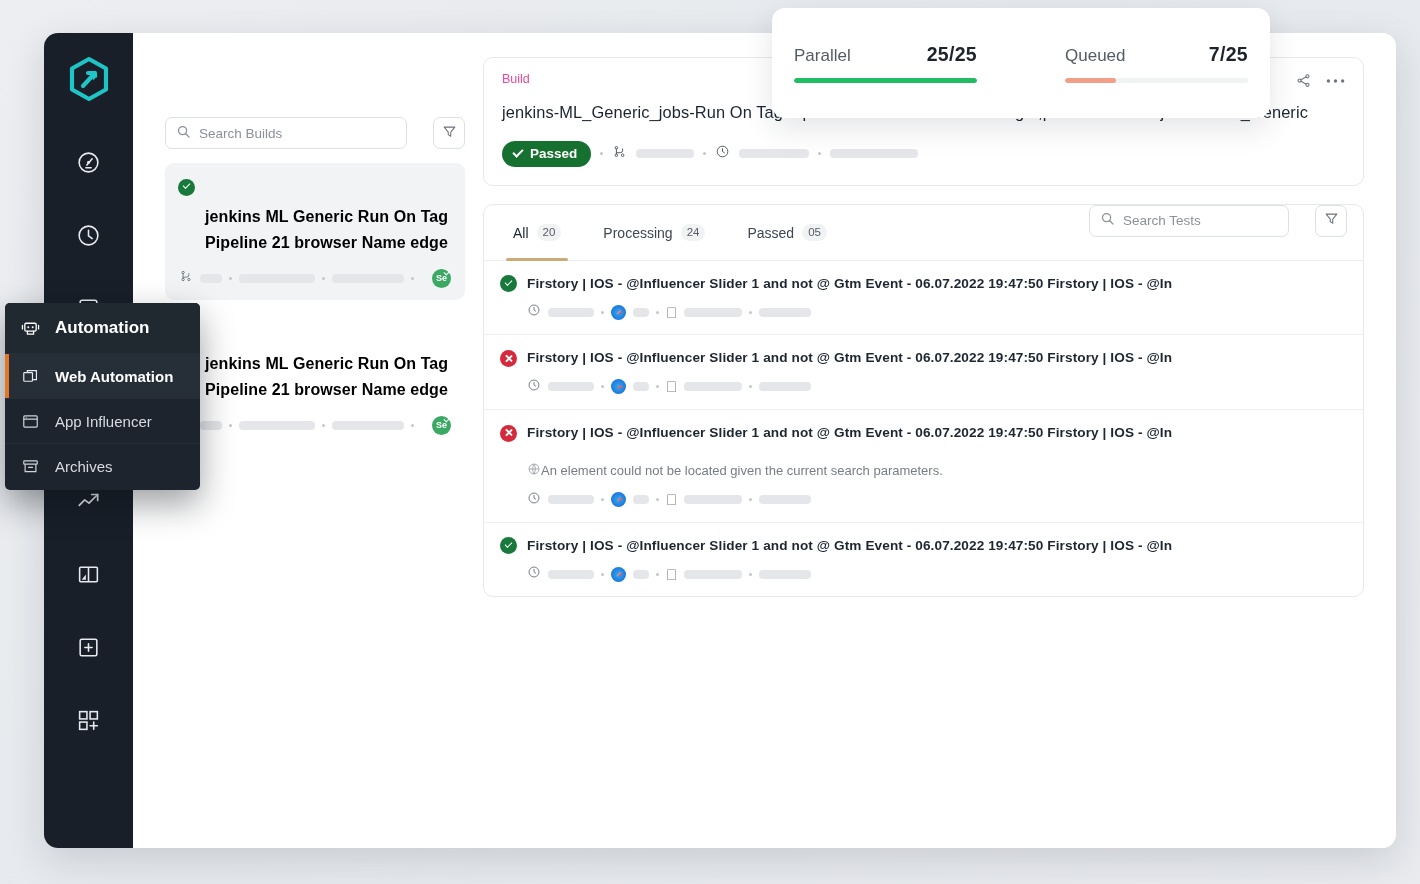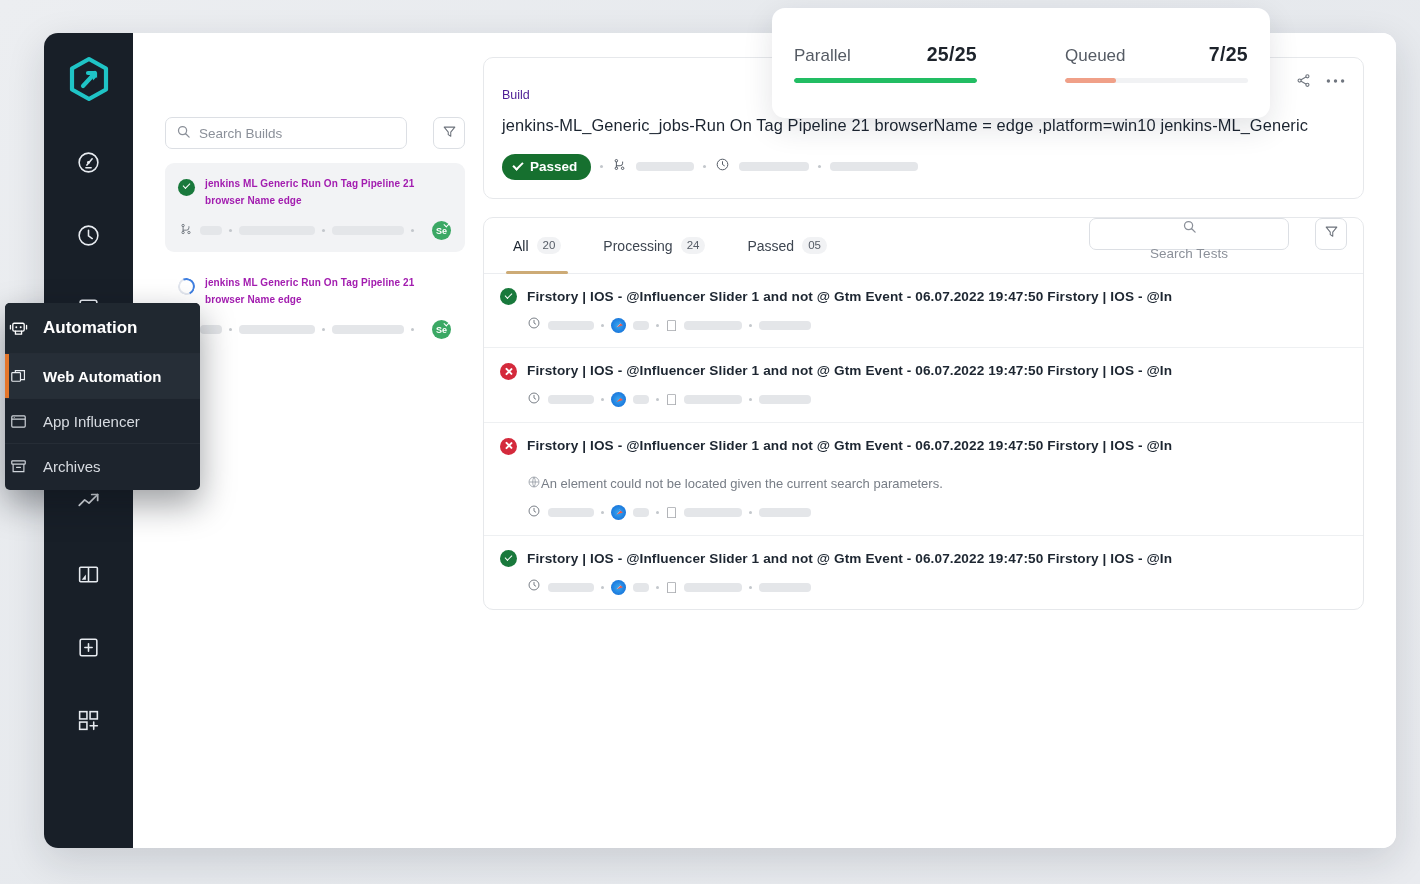--- a/index.html
+++ b/index.html
@@ -73,22 +73,22 @@
   .build-card {
     border-radius: 9px;
     padding: 13px 14px 12px 13px;
     margin-bottom: 10px;
     cursor: pointer;
   }
   .build-card.selected { background: #f2f3f5; }
   .build-card.plain { background: #fff; }
   .build-top { display: flex; gap: 10px; align-items: flex-start; }
   .build-title {
-    font-size: 10px; font-weight: 700; color: #a21caf;
-    line-height: 1.65; letter-spacing: .1px;
+    font-size: 16px; font-weight: 700; color: #000000;
+    line-height: 1.65; letter-spacing: .1px; margin-top: 28px;
   }
   .build-meta { display: flex; align-items: center; gap: 7px; margin-top: 12px; padding-left: 1px;}
   .skel { background: #e4e6e9; border-radius: 4px; height: 9px; display:inline-block; }
   .dotsep { width: 3px; height: 3px; border-radius: 50%; background: #c3c7cc; flex: 0 0 3px;}
   .se-badge {
     width: 19px; height: 19px; border-radius: 50%;
     background: #3ba864; color: #fff;
     font-size: 9px; font-weight: 700;
     display: flex; align-items: center; justify-content: center;
     margin-left: auto; position: relative;
@@ -122,21 +122,21 @@
   }
 
   
   .detail-col { flex: 1; padding-top: 0; }
   .panel {
     border: 1px solid #e6e8eb; border-radius: 10px;
     background: #fff;
   }
   .panel.build-panel { padding: 14px 18px 18px 18px; margin-bottom: 18px; }
   .panel-head { display: flex; align-items: flex-start; }
-  .panel-kicker { font-size: 12.5px; color: #4c1d95; margin-top: 16px; }
+  .panel-kicker { font-size: 12.5px; color: #ec4899; }
   .head-actions { margin-left: auto; display: flex; gap: 14px; align-items: center; color: #70767f;}
   .head-actions > span { cursor: pointer; display:flex; }
   .build-head-title {
     font-size: 16.4px; color: #1b2430; font-weight: 400;
     line-height: 1.62; margin-top: 10px; letter-spacing: .1px;
   }
   .status-row { display: flex; align-items: center; gap: 9px; margin-top: 15px; }
   .pill {
     background: #16702f; color: #fff;
     border-radius: 20px; height: 26px;
@@ -170,21 +170,21 @@
   }
   .tab.active { color: #1b2430; font-weight: 400; }
   .tab.active::after {
     content:""; position: absolute; left: 6px; right: 6px; bottom: 0;
     height: 2.5px; background: #cdab76; border-radius: 2px;
   }
   .tabs-spacer { flex: 1; }
   .tests-search {
     width: 200px; height: 32px;
     border: 1px solid #dcdfe4; border-radius: 7px;
-    display: flex; align-items: center; gap: 8px; padding: 0 10px; flex-direction: column;
+    display: flex; align-items: center; gap: 8px; padding: 0 10px;
   }
   .tests-search .ph { font-size: 13.5px; color: #8b9099; }
 
   .test-row { padding: 14px 16px 13px 16px; border-bottom: 1px solid #eef0f2; }
   .test-row:last-child { border-bottom: none; }
   .test-line { display: flex; align-items: flex-end; gap: 10px; }
   .test-title { font-size: 13.6px; color: #1d2631; font-weight: 600; letter-spacing:.1px; line-height:1.3; }
   .test-err { display: flex; align-items: center; margin: 20px 0 0 27px; }
   .test-err .msg { font-size: 13px; color: #777d86; }
   .test-meta { display: flex; align-items: center; gap: 7px; margin: 11px 0 0 27px; }
@@ -224,21 +224,21 @@
     position: absolute; left: 5px; top: 303px;
     width: 195px;
     background: #1d242d;
     border-radius: 5px;
     box-shadow: 0 14px 34px rgba(10,14,22,.4);
     overflow: hidden;
     padding-bottom: 2px;
   }
   .fly-item {
     display: flex; align-items: center; gap: 14px;
-    height: 45px; padding-left: 2px;
+    height: 45px; padding-left: 14px;
     color: #d7dbe1; font-size: 15px;
     position: relative; cursor: pointer;
   }
   .fly-item.header { background: #202830; color:#fff; font-weight: 700; font-size: 17px; height: 50px; }
   .fly-item.active { background: #262e37; color:#fff; font-weight: 700; }
   .fly-item.active::before {
     content:""; position:absolute; left:0; top:0; bottom:0; width: 4px; background:#e4762a;
   }
   .fly-item + .fly-item { border-top: 1px solid #262d36; }
   .fly-ic { width: 22px; display:flex; align-items:center; justify-content:center; color:#cfd4da;}

